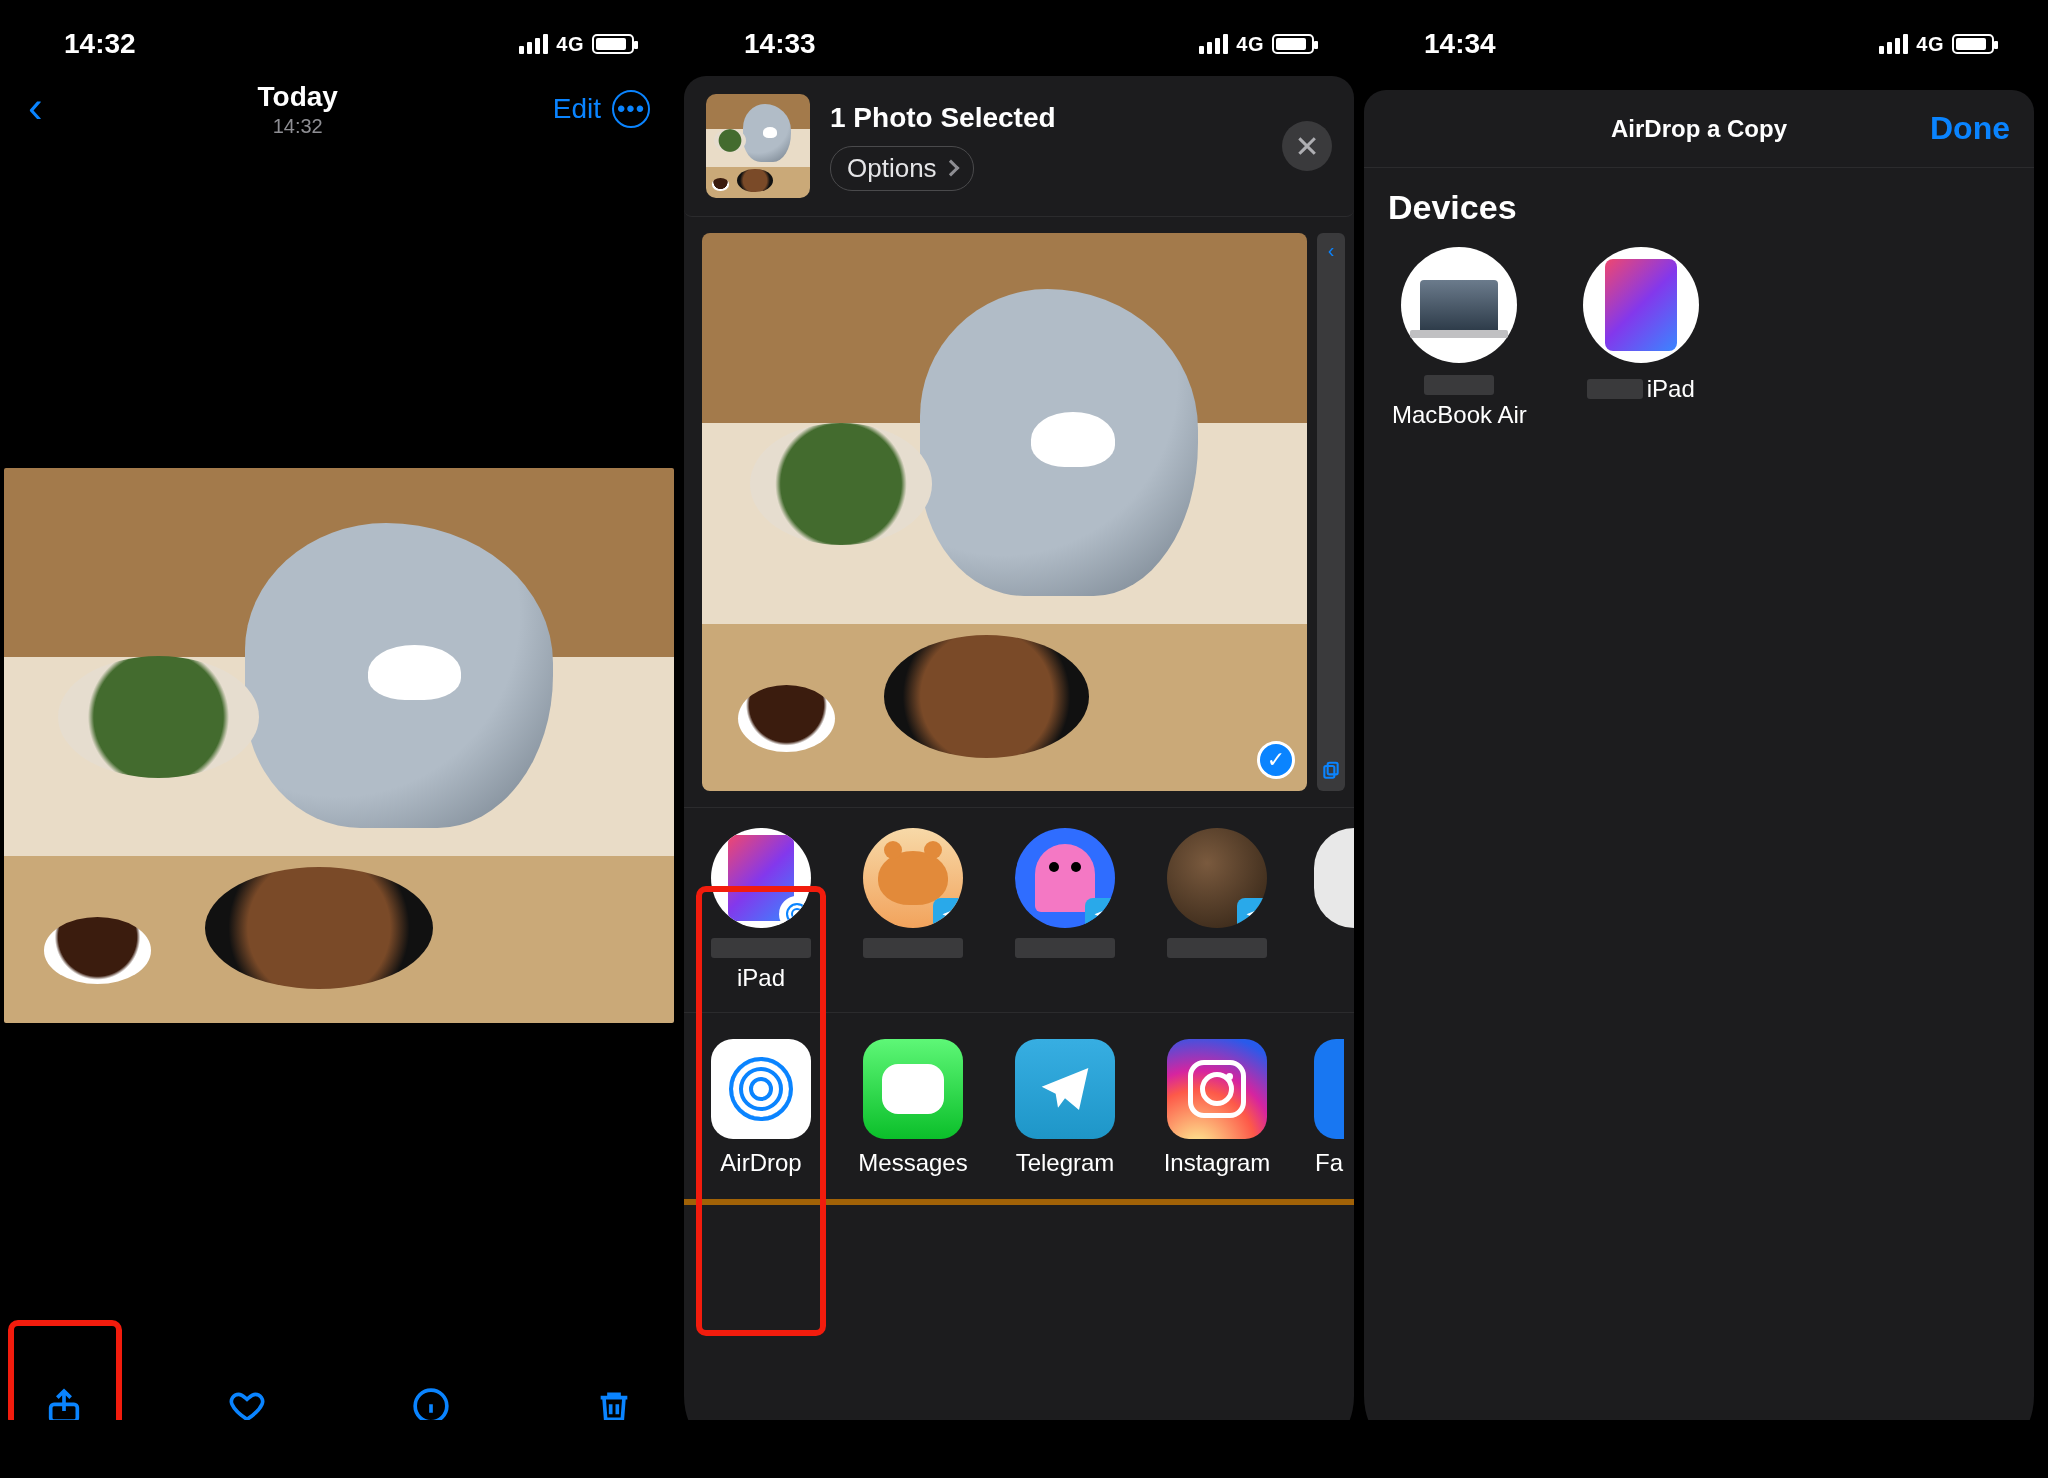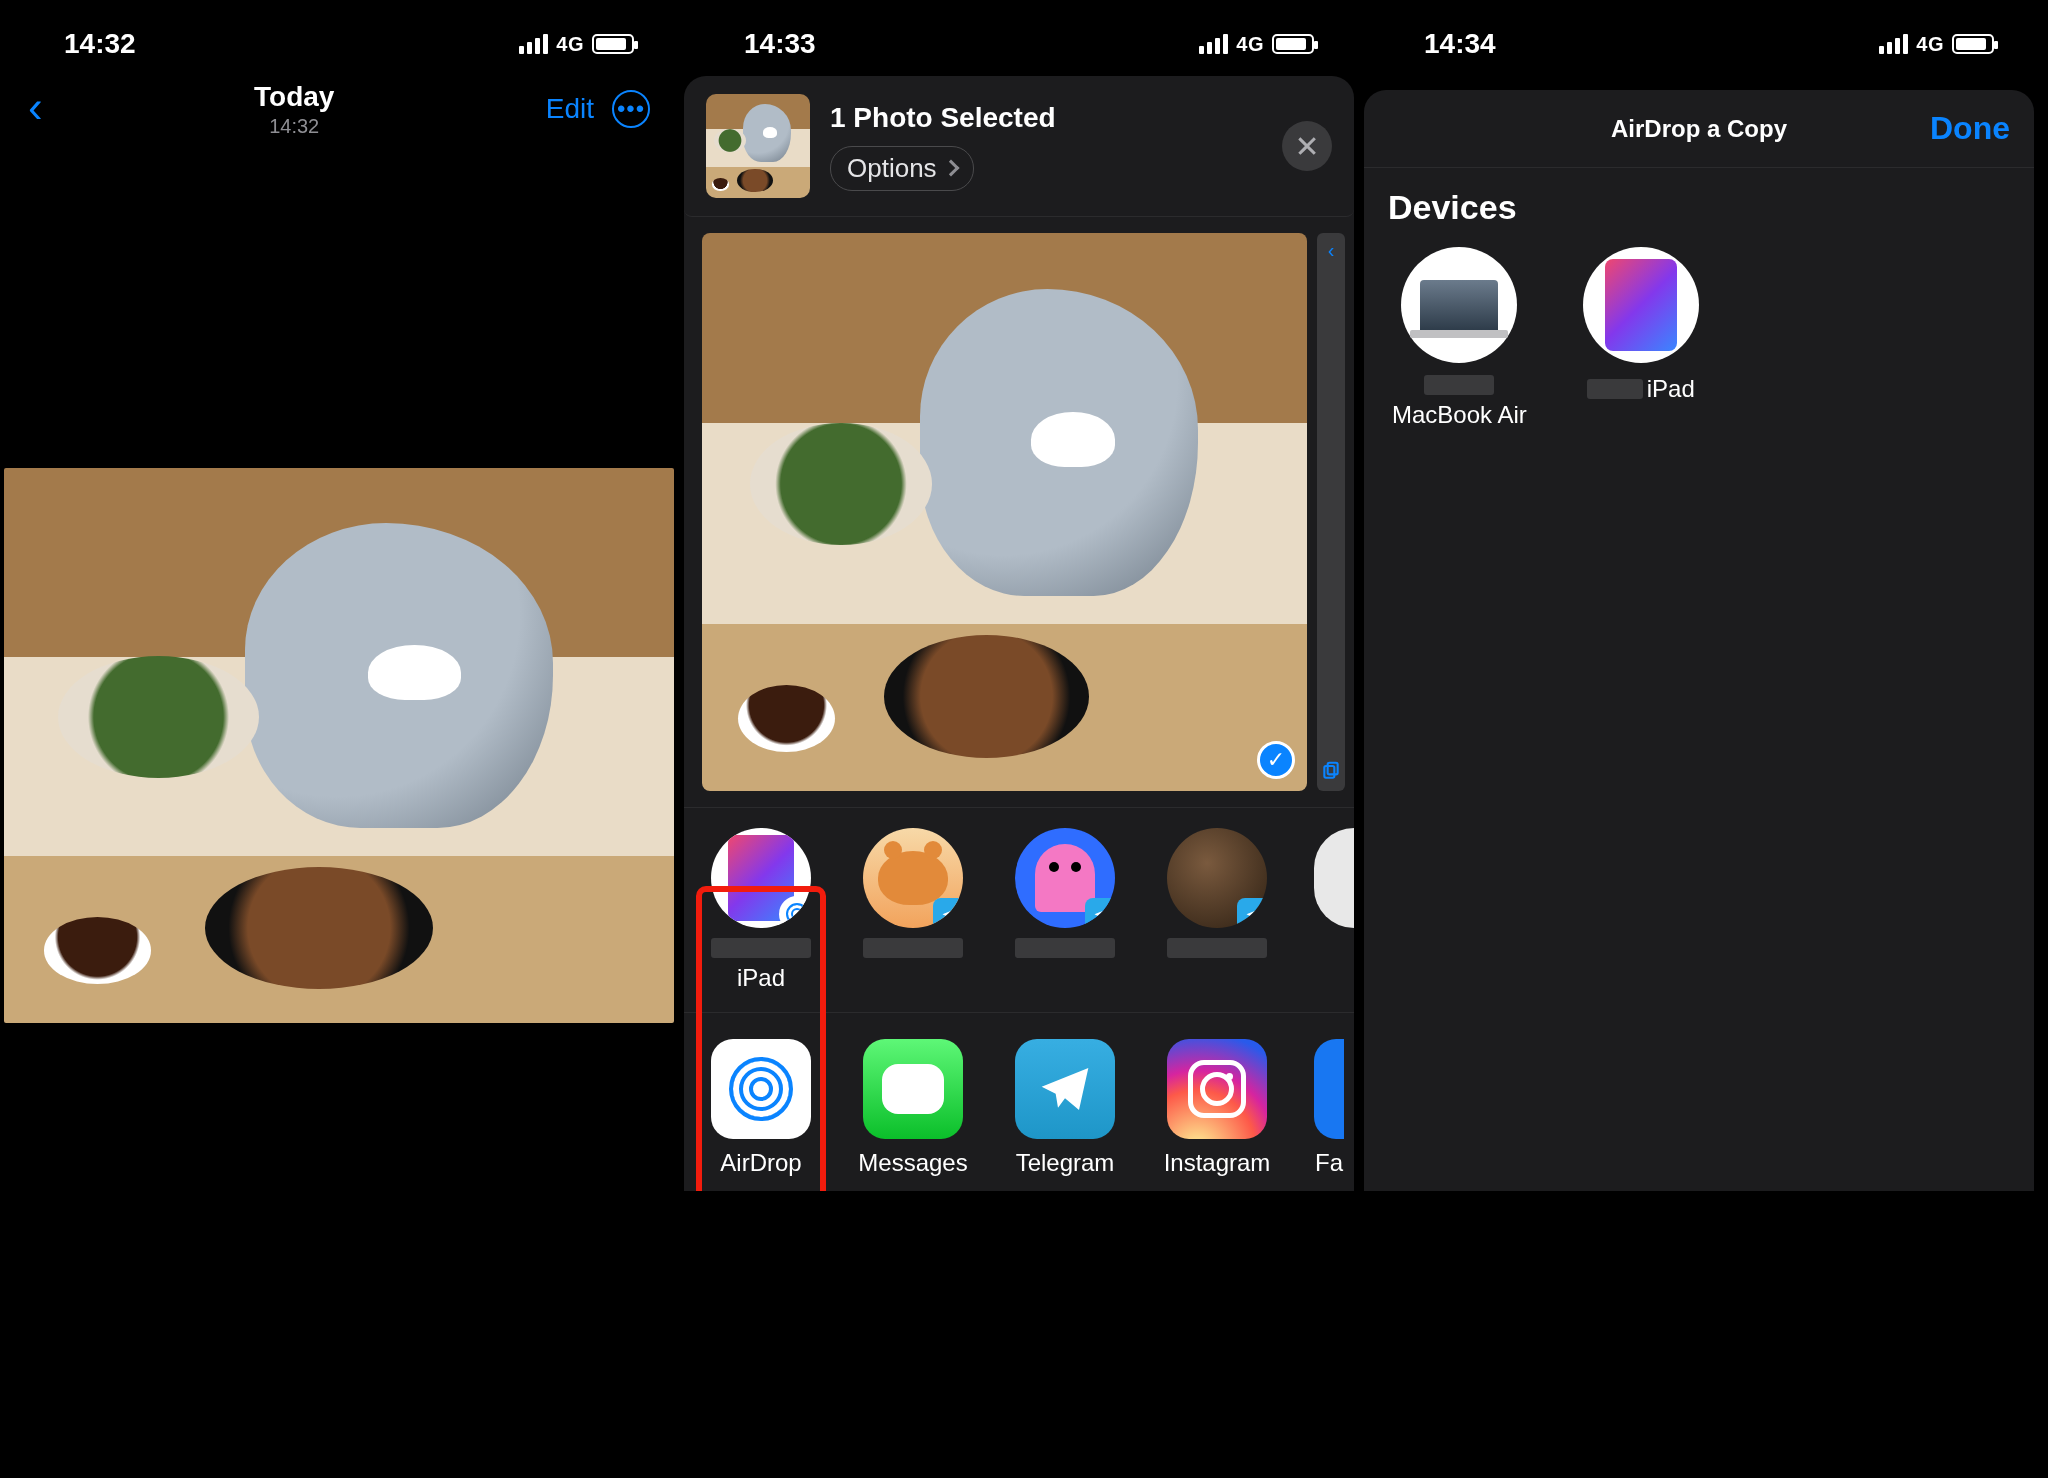--- a/index.html
+++ b/index.html
@@ -1,20 +1,20 @@
 <!DOCTYPE html>
 <html><head>
   <meta charset="utf-8">
   <style>
     * { margin: 0; padding: 0; box-sizing: border-box; }
     body { background: #000; font-family: -apple-system, "SF Pro Text", Helvetica, Arial, sans-serif; color: #fff; }
 
     .canvas {
       width: 2048px;
-      height: 1191px;
+      height: 1420px;
       display: flex;
       gap: 10px;
       padding: 4px;
       background: #000;
     }
 
     .phone {
       width: 670px;
       height: 1462px;
       background: #000;
@@ -87,21 +87,21 @@
     .s1-nav {
       height: 70px;
       display: flex;
       align-items: center;
       padding: 0 24px;
     }
     .s1-back { color:#0a84ff; font-size:44px; font-weight:300; margin-top:-4px; }
     .s1-title { flex:1; text-align:center; }
     .s1-title .ttl { font-size:28px; font-weight:600; }
     .s1-title .sub { font-size:20px; color:#8e8e93; margin-top:2px; }
-    .s1-actions { display:flex; align-items:center; gap:18px; color:#0a84ff; font-size:28px; }
+    .s1-actions { display:flex; align-items:center; gap:11px; color:#0a84ff; font-size:28px; }
     .ellipsis-btn {
       width:38px; height:38px; border:2.5px solid #0a84ff; border-radius:50%;
       display:flex; align-items:center; justify-content:center; font-size:24px; letter-spacing:1px; color:#0a84ff;
     }
 
     .s1-photo-wrap { flex:1; display:flex; align-items:center; }
     .s1-photo { width:100%; height:555px; }
 
     .s1-toolbar {
       height: 120px;

